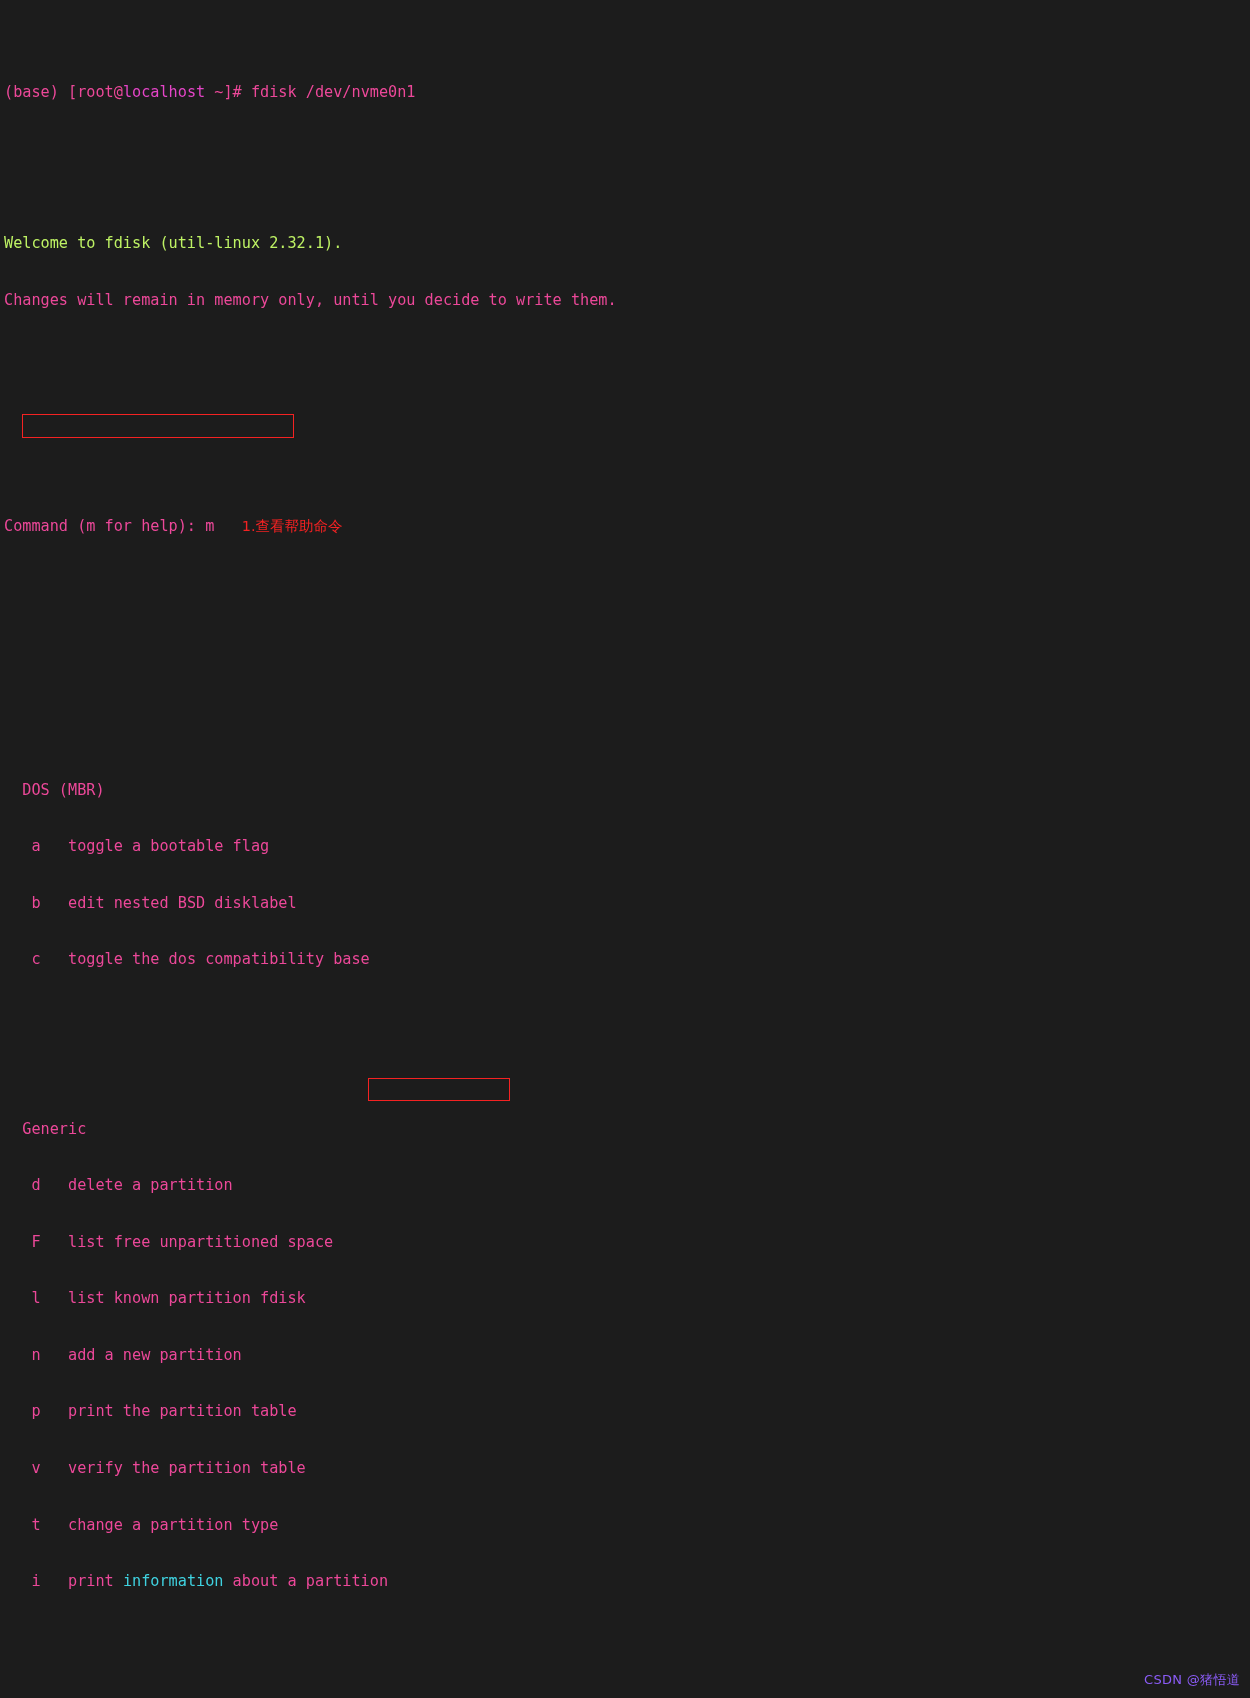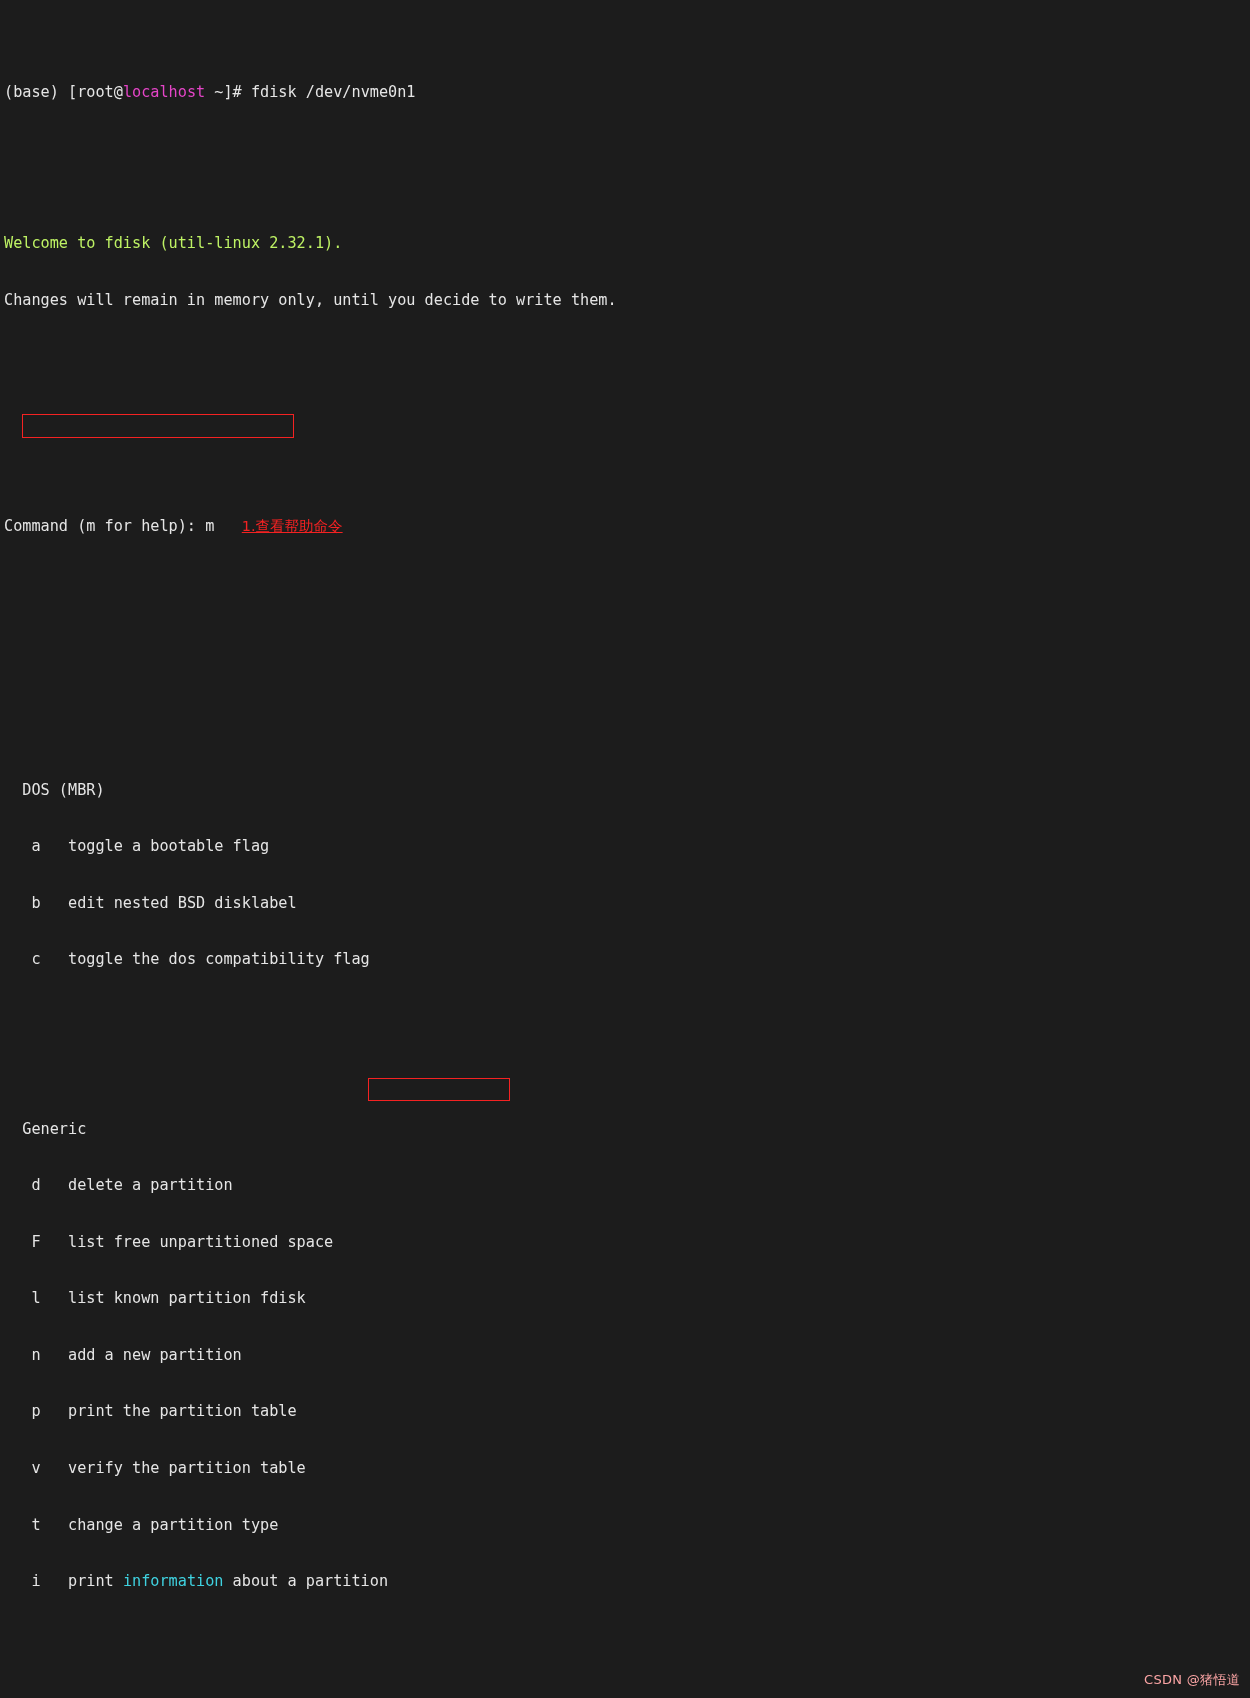--- a/index.html
+++ b/index.html
@@ -28,27 +28,26 @@
   }
   .line {
     height: 18.85px;
     white-space: pre;
     position: relative;
   }
   .blank { height: 18.85px; }
   .green  { color: #bef264; }
   .magenta{ color: #e545c8; }
   .cyan   { color: #3fd2e0; }
-  .white  { color: #e5e5e5; }
+  .white  { color: #ec4899; }
   .note {
     color: #f42222;
     font-family: "DejaVu Sans", "Liberation Sans", sans-serif;
     font-size: 14.5px;
     letter-spacing: 0px;
-    text-decoration: underline;
   }
   .hl-box {
     position: absolute;
     border: 1.6px solid #f42222;
     pointer-events: none;
     box-sizing: border-box;
   }
   #box-t {
     left: 22px;
     top: 414px;
@@ -58,21 +57,21 @@
   #box-lvm {
     left: 368px;
     top: 1078px;
     width: 142px;
     height: 23px;
   }
   #watermark {
     position: absolute;
     right: 10px;
     bottom: 8px;
-    color: #fca5a5;
+    color: #8b5cf6;
     font-family: "DejaVu Sans", "Liberation Sans", sans-serif;
     font-size: 13px;
     letter-spacing: 0.3px;
   }
   .note-pad { display: inline-block; }
 </style>
 </head>
 <body>
 
 <div id="terminal">
@@ -93,21 +92,21 @@
 
   <div class="blank"></div>
 
 
   <div class="blank"></div>
 
   
   <div class="line"><span class="white">  DOS (MBR)</span></div>
   <div class="line"><span class="white">   a</span><span class="white">   toggle a bootable flag</span></div>
   <div class="line"><span class="white">   b</span><span class="white">   edit nested BSD disklabel</span></div>
-  <div class="line"><span class="white">   c</span><span class="white">   toggle the dos compatibility flag</span></div>
+  <div class="line"><span class="white">   c</span><span class="white">   toggle the dos compatibility base</span></div>
 
   <div class="blank"></div>
 
   
   <div class="line"><span class="white">  Generic</span></div>
   <div class="line"><span class="white">   d</span><span class="white">   delete a partition</span></div>
   <div class="line"><span class="white">   F</span><span class="white">   list free unpartitioned space</span></div>
   <div class="line"><span class="white">   l</span><span class="white">   list known partition fdisk</span></div>
   <div class="line"><span class="white">   n</span><span class="white">   add a new partition</span></div>
   <div class="line"><span class="white">   p</span><span class="white">   print the partition table</span></div>

